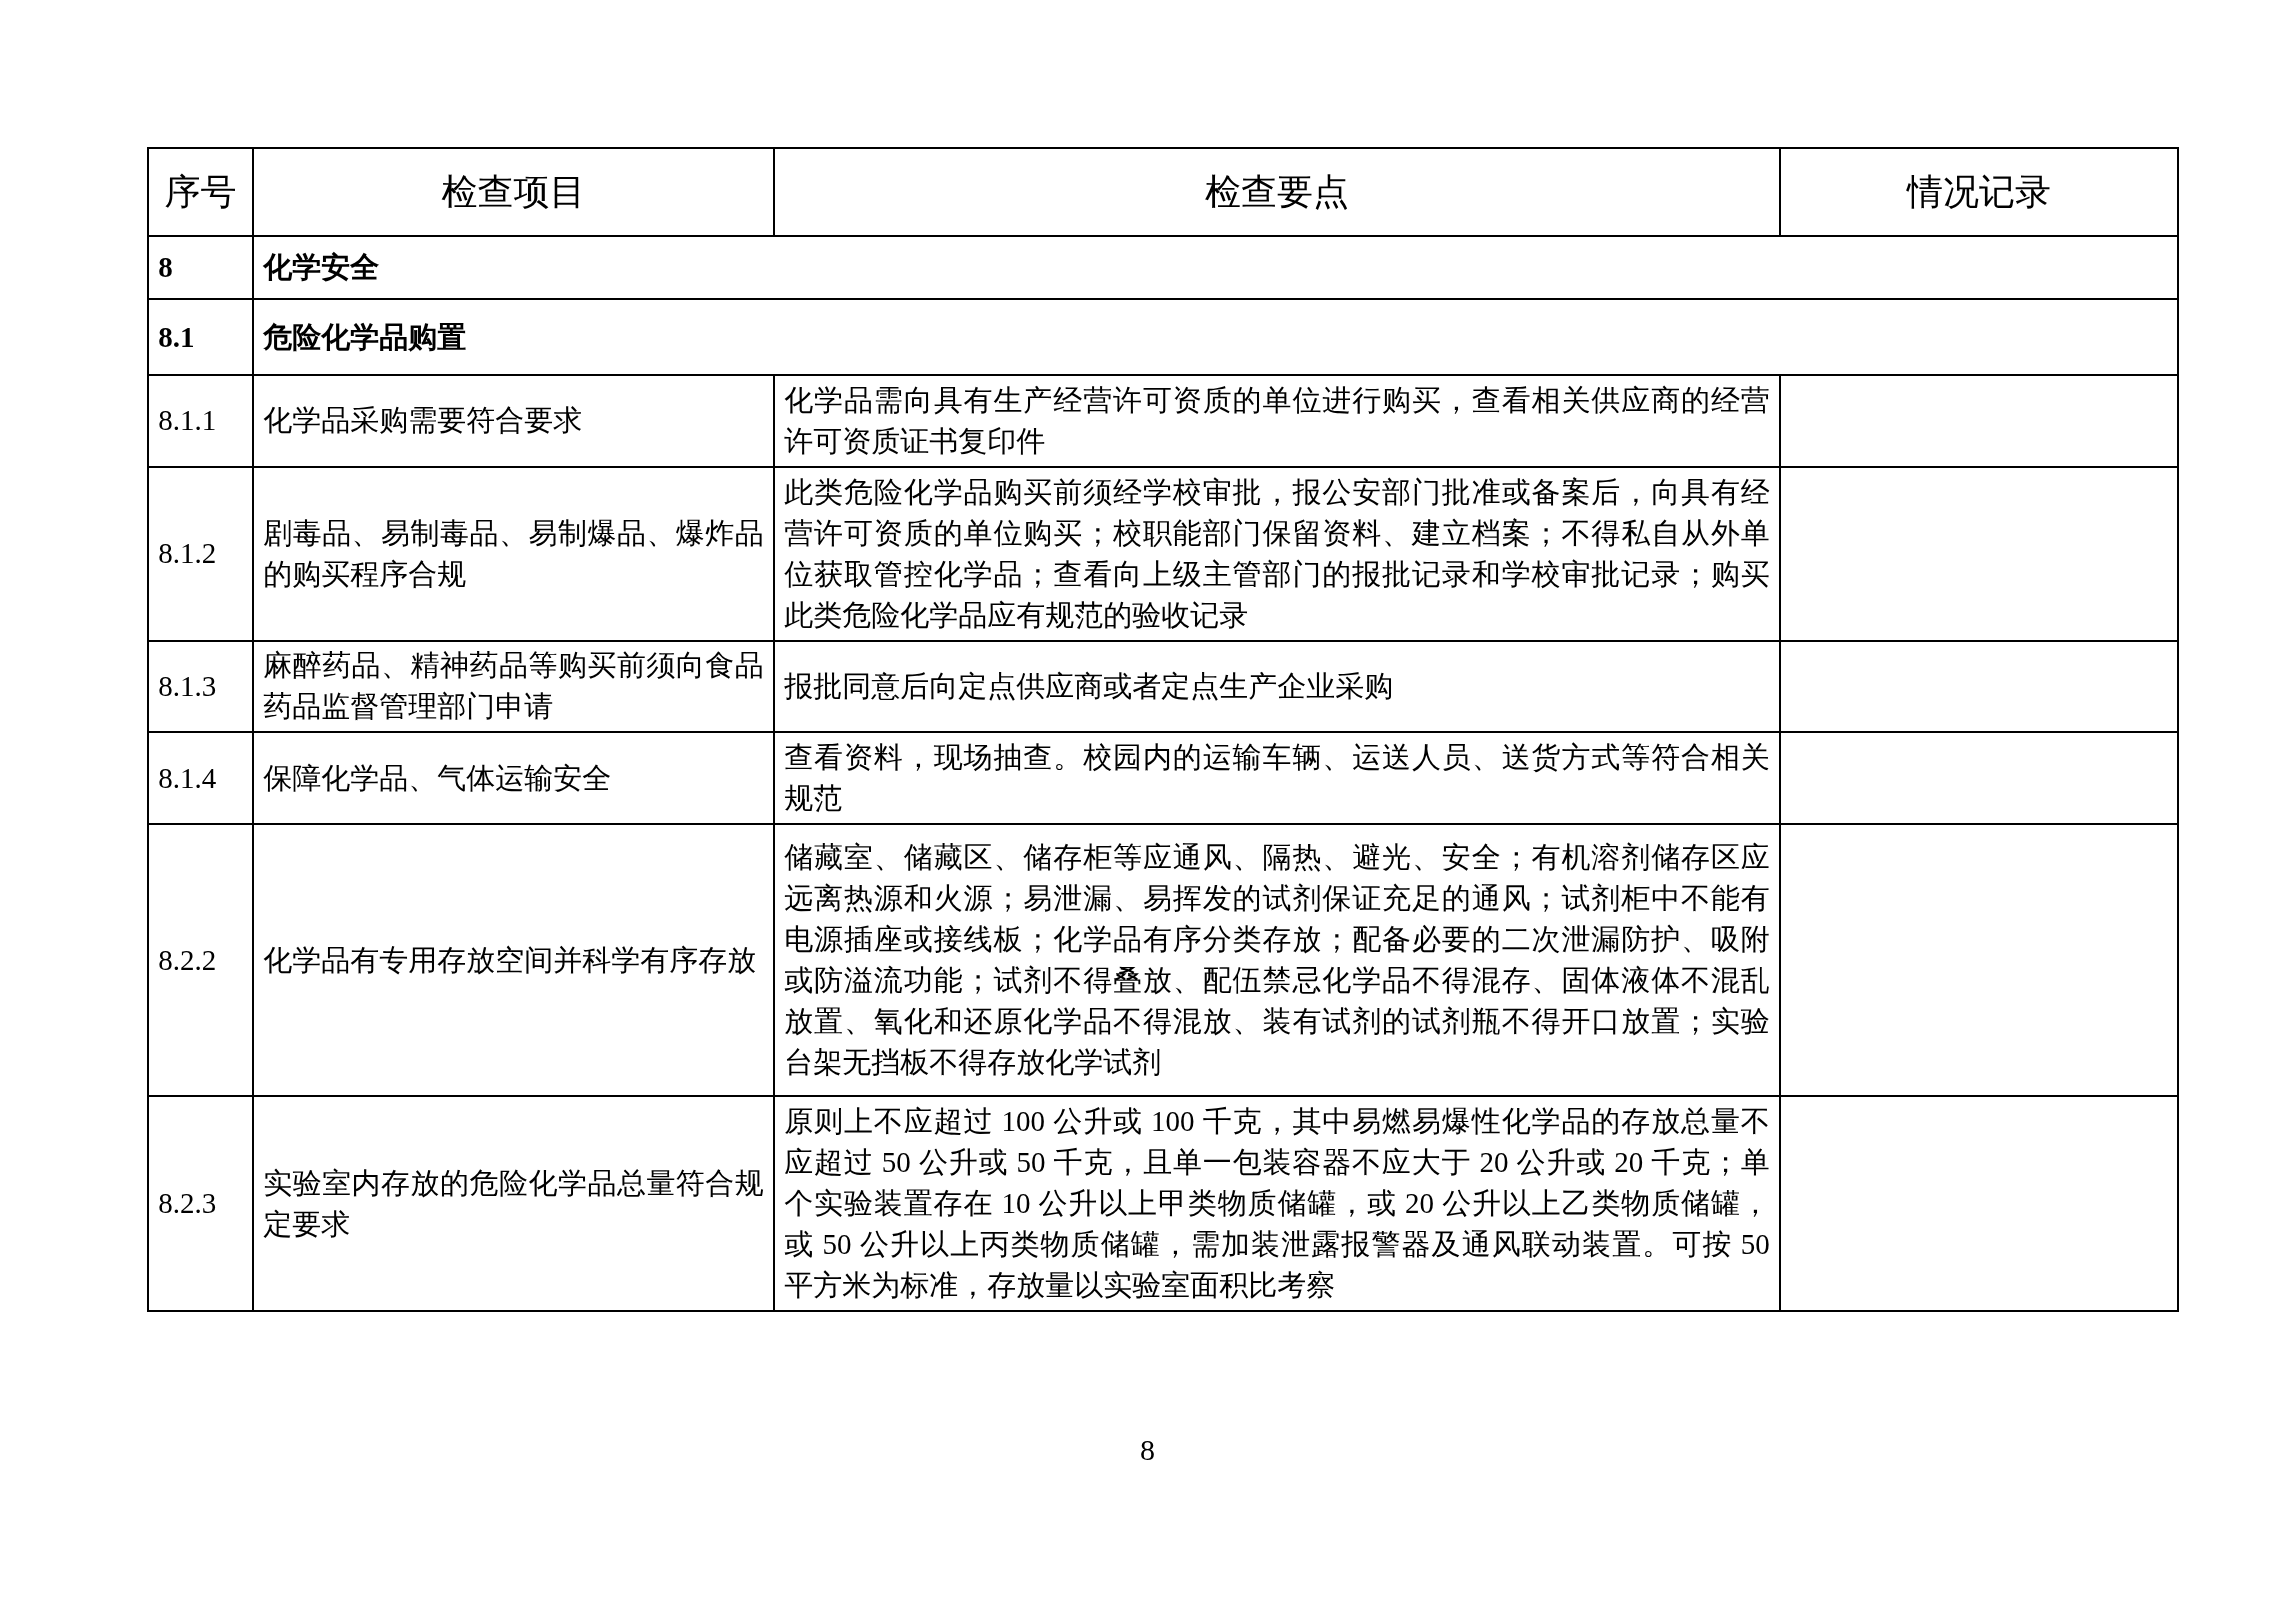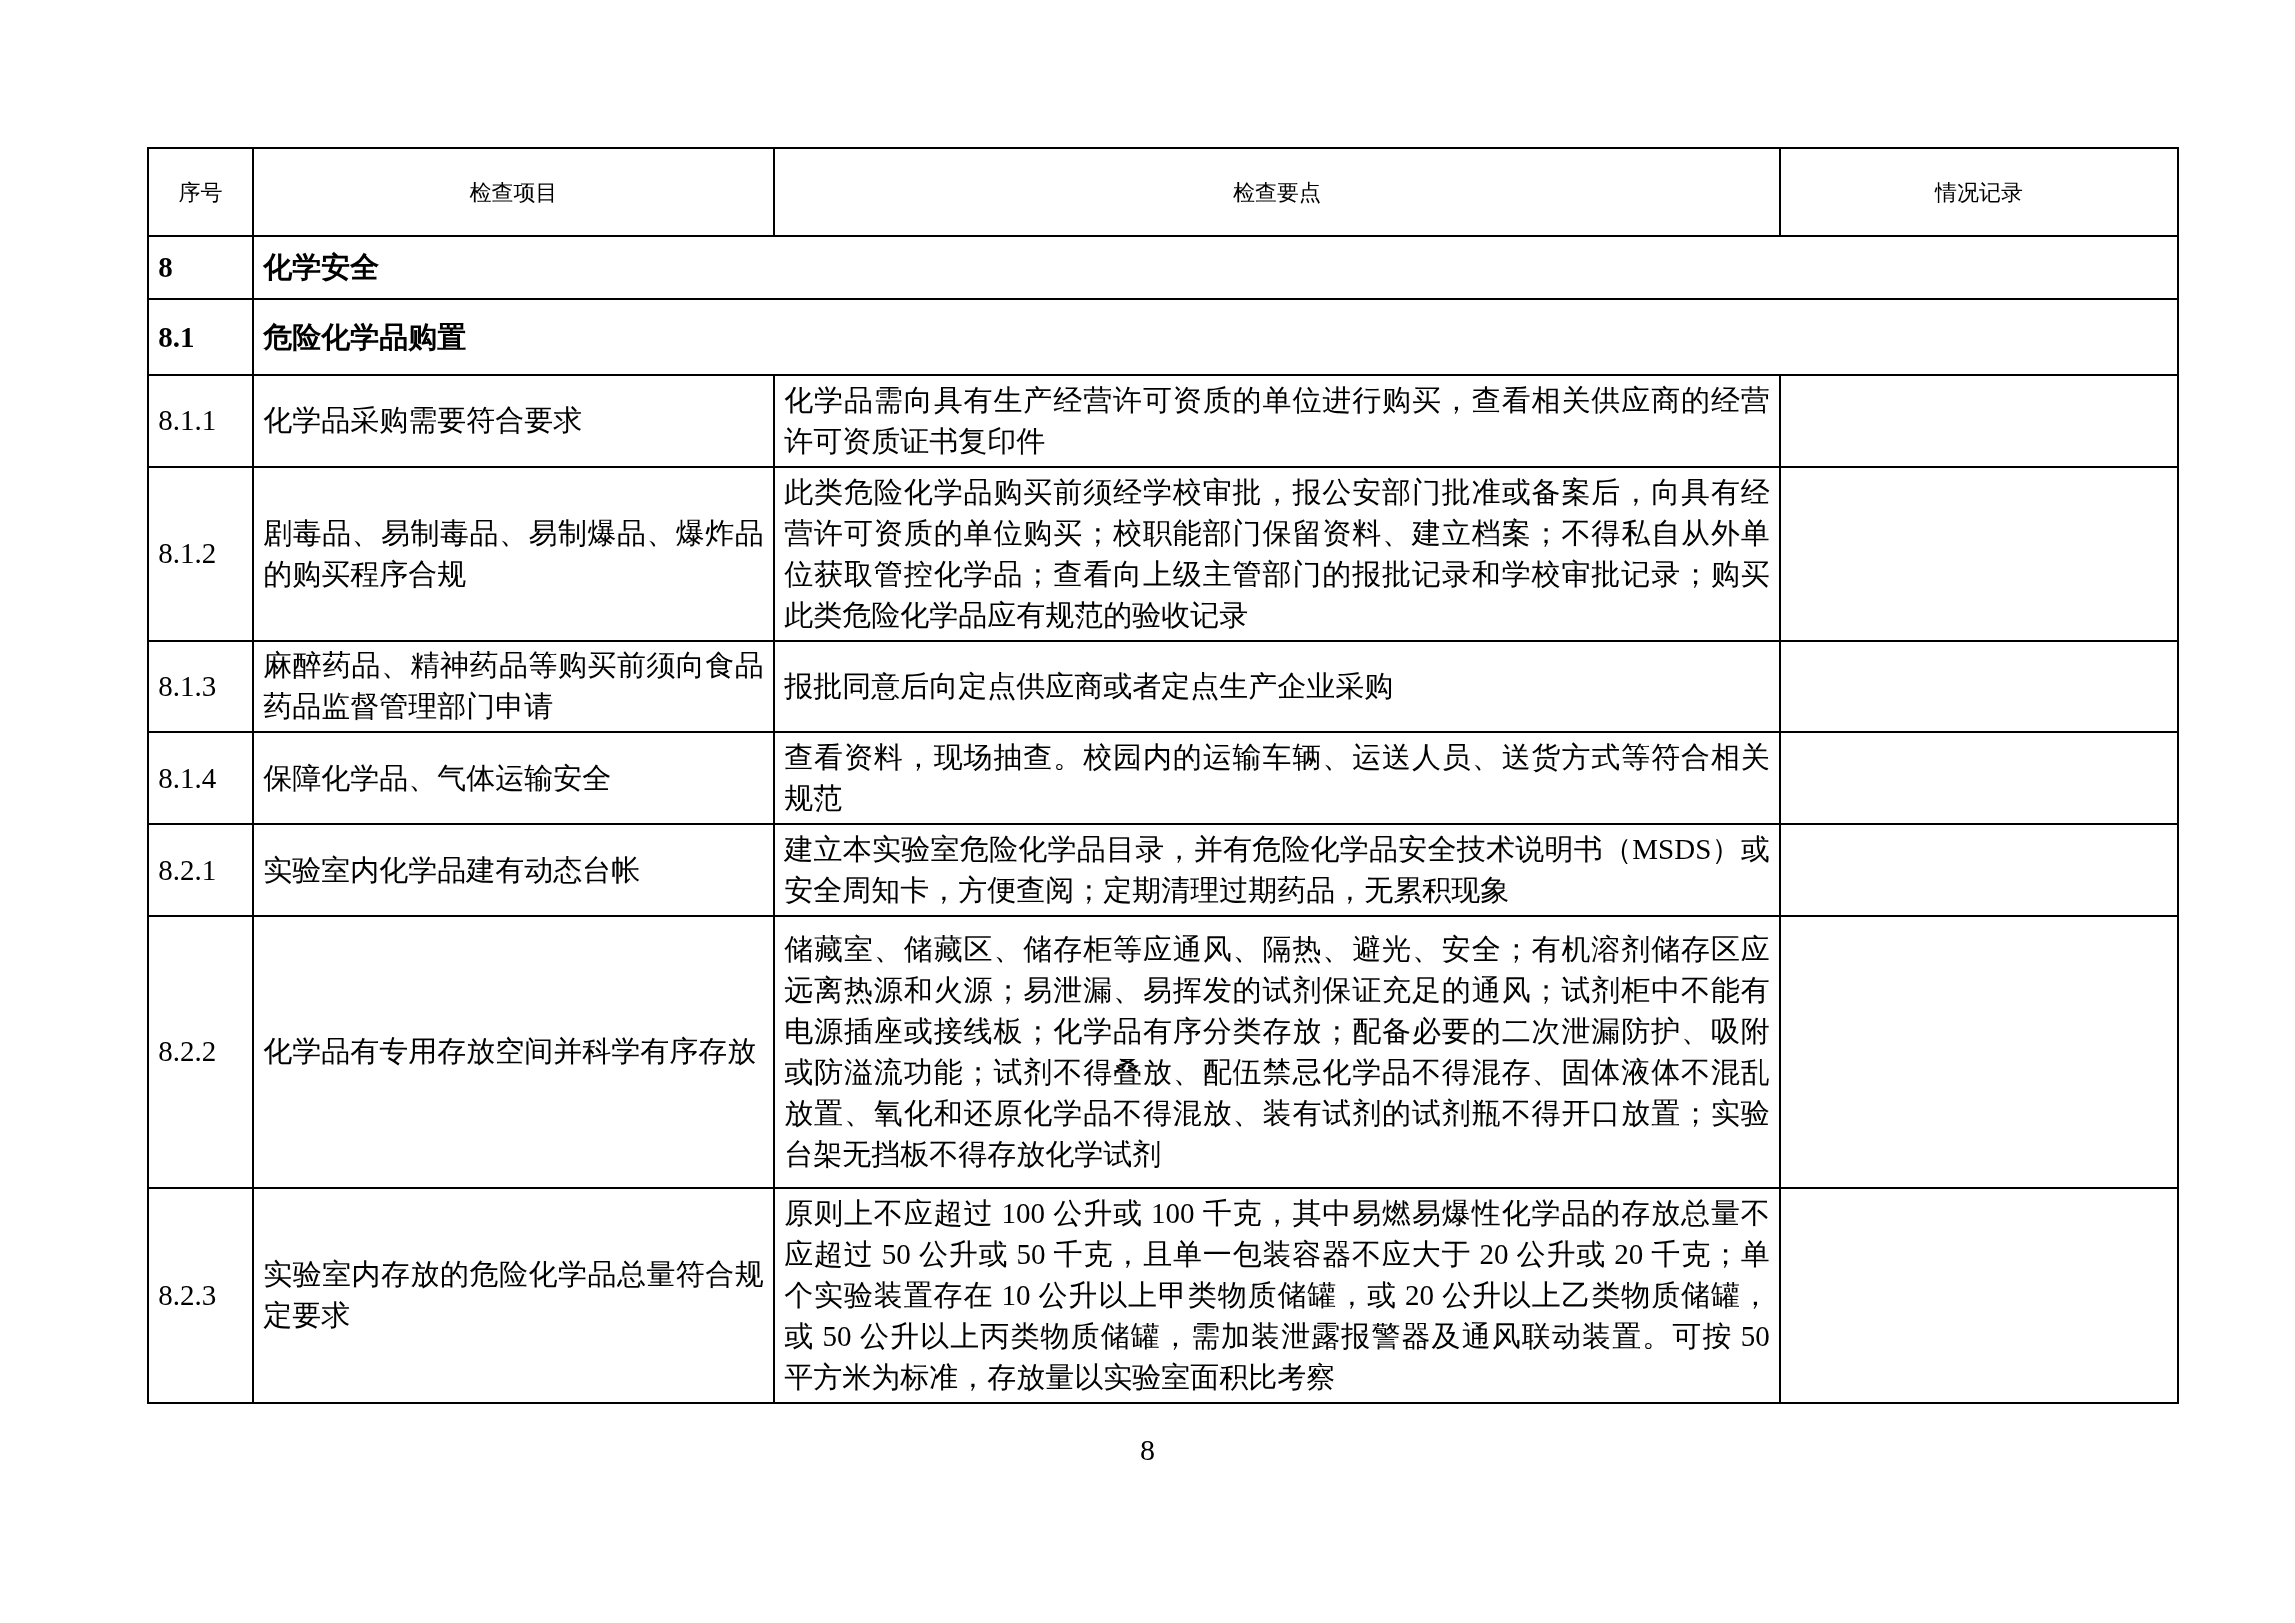--- a/index.html
+++ b/index.html
@@ -35,21 +35,21 @@
     border-bottom-width: 2.6px;
     vertical-align: middle;
     padding: 3.9px 9.2px;
     font-size: 29px;
     line-height: 41px;
     word-break: break-all;
     overflow: hidden;
   }
   table.checklist th {
     font-weight: normal;
-    font-size: 22px;
+    font-size: 36px;
     text-align: center;
   }
   td.no-cell {
     padding-left: 5.2px;
     padding-right: 2.6px;
     text-align: left;
   }
   td.item-cell {
     text-align: justify;
   }
@@ -122,26 +122,20 @@
     </tr>
 
     <tr style="height:62px">
       <td class="no-cell">8.1.4</td>
       <td class="item-cell">保障化学品、气体运输安全</td>
       <td class="points-cell">查看资料，现场抽查。校园内的运输车辆、运送人员、送货方式等符合相关规范</td>
       <td class="record-cell"></td>
     </tr>
 
 
-    <tr style="height:90px">
-      <td class="no-cell">8.2.1</td>
-      <td class="item-cell">实验室内化学品建有动态台帐</td>
-      <td class="points-cell">建立本实验室危险化学品目录，并有危险化学品安全技术说明书（MSDS）或安全周知卡，方便查阅；定期清理过期药品，无累积现象</td>
-      <td class="record-cell"></td>
-    </tr>
 
     <tr style="height:272px">
       <td class="no-cell">8.2.2</td>
       <td class="item-cell">化学品有专用存放空间并科学有序存放</td>
       <td class="points-cell">储藏室、储藏区、储存柜等应通风、隔热、避光、安全；有机溶剂储存区应远离热源和火源；易泄漏、易挥发的试剂保证充足的通风；试剂柜中不能有电源插座或接线板；化学品有序分类存放；配备必要的二次泄漏防护、吸附或防溢流功能；试剂不得叠放、配伍禁忌化学品不得混存、固体液体不混乱放置、氧化和还原化学品不得混放、装有试剂的试剂瓶不得开口放置；实验台架无挡板不得存放化学试剂</td>
       <td class="record-cell"></td>
     </tr>
 
     <tr style="height:205px">
       <td class="no-cell">8.2.3</td>

